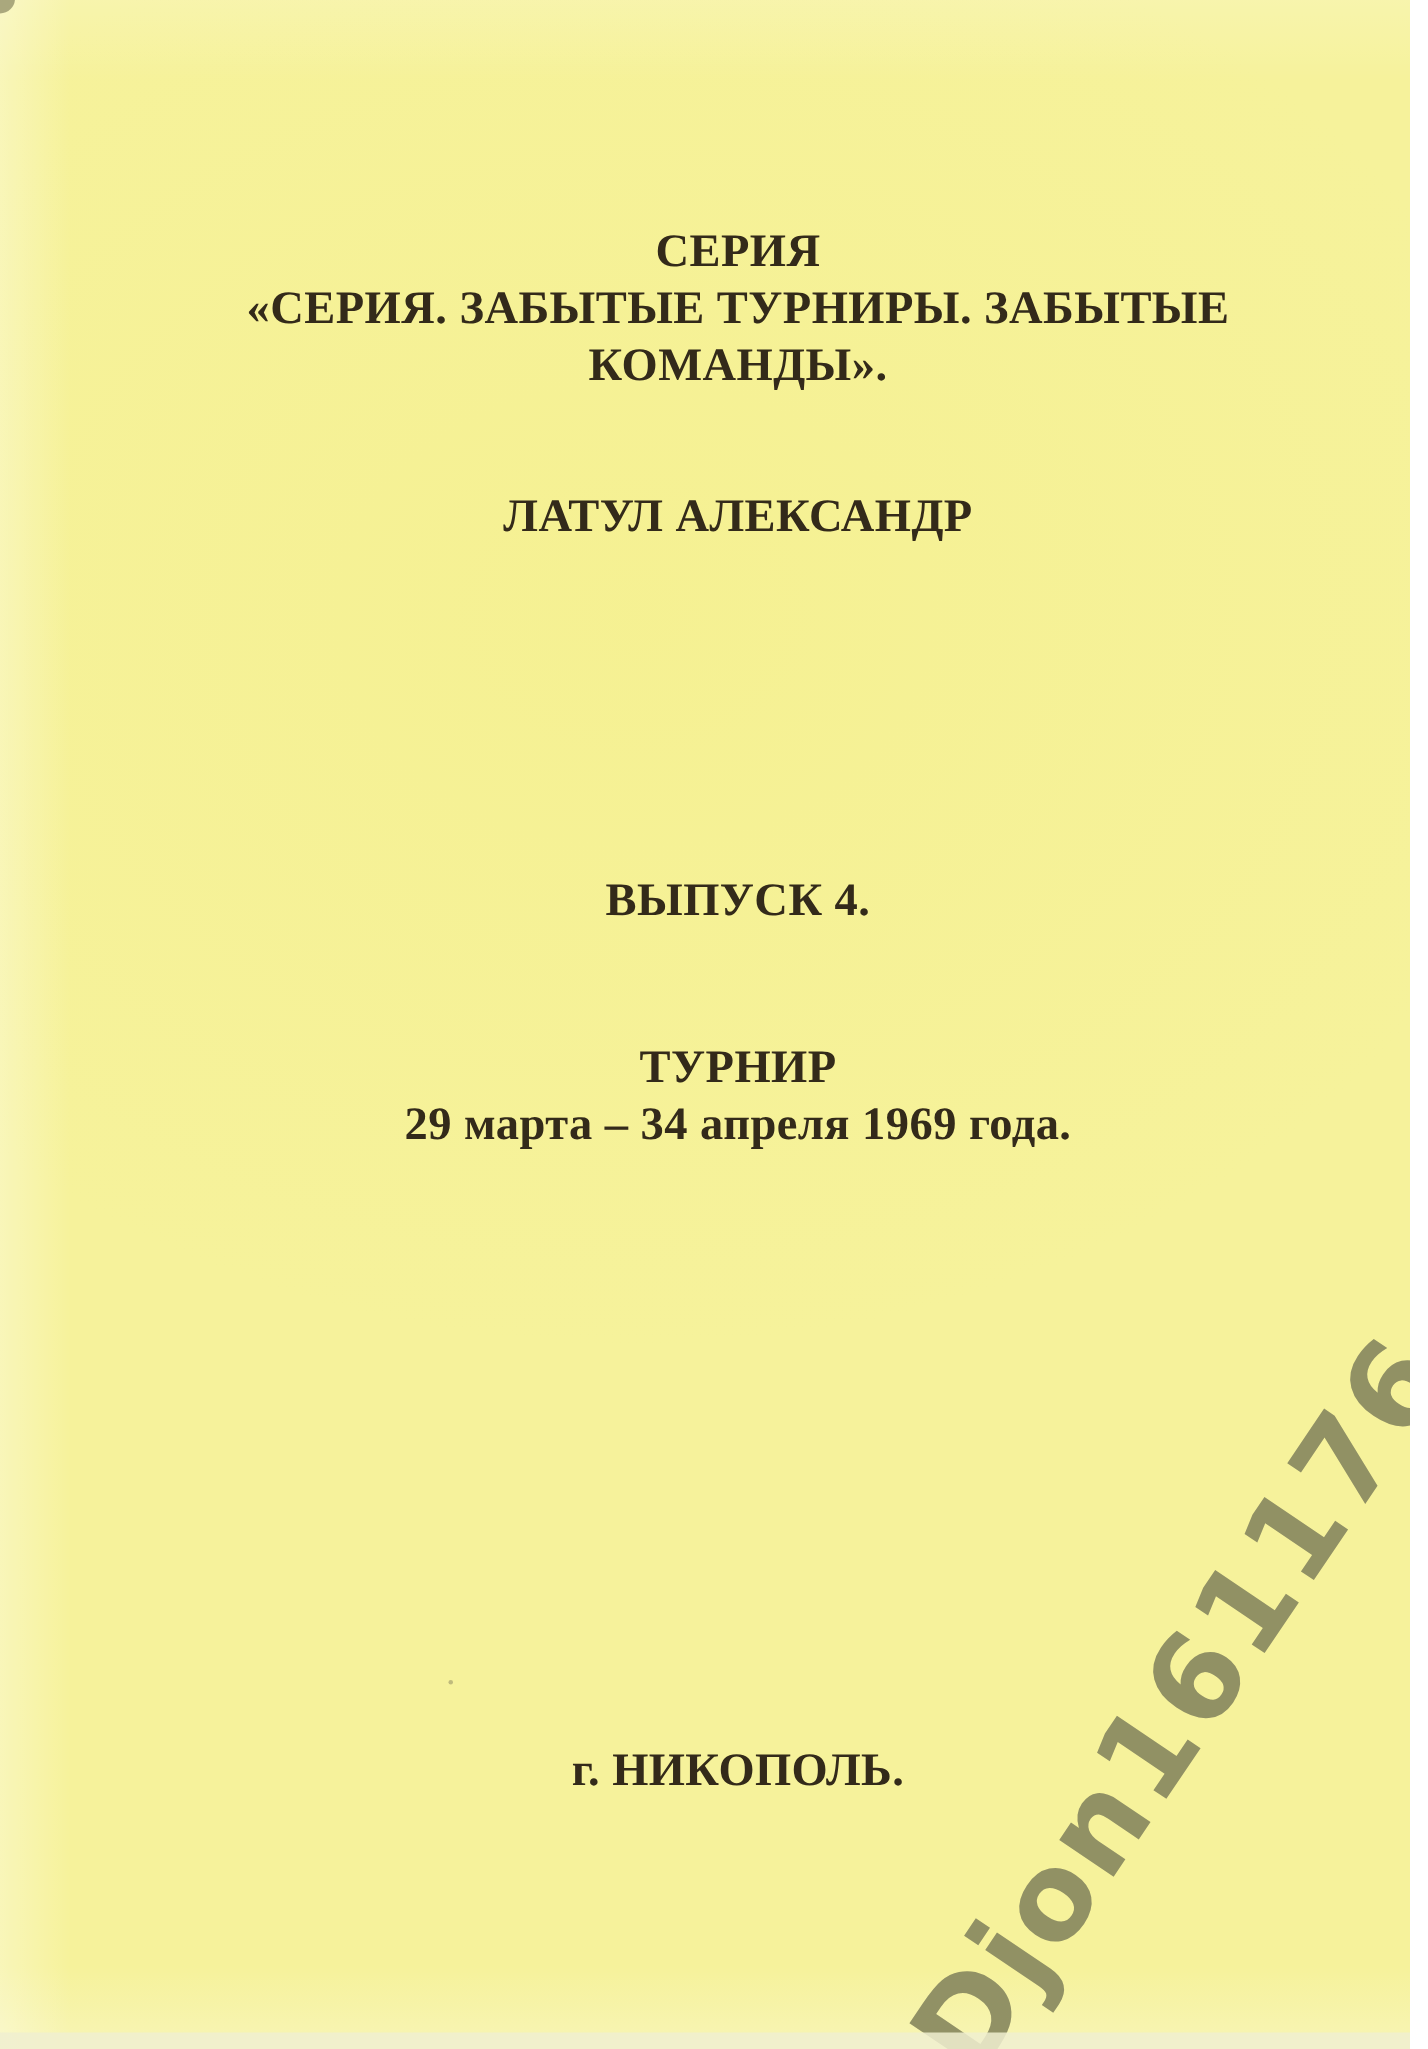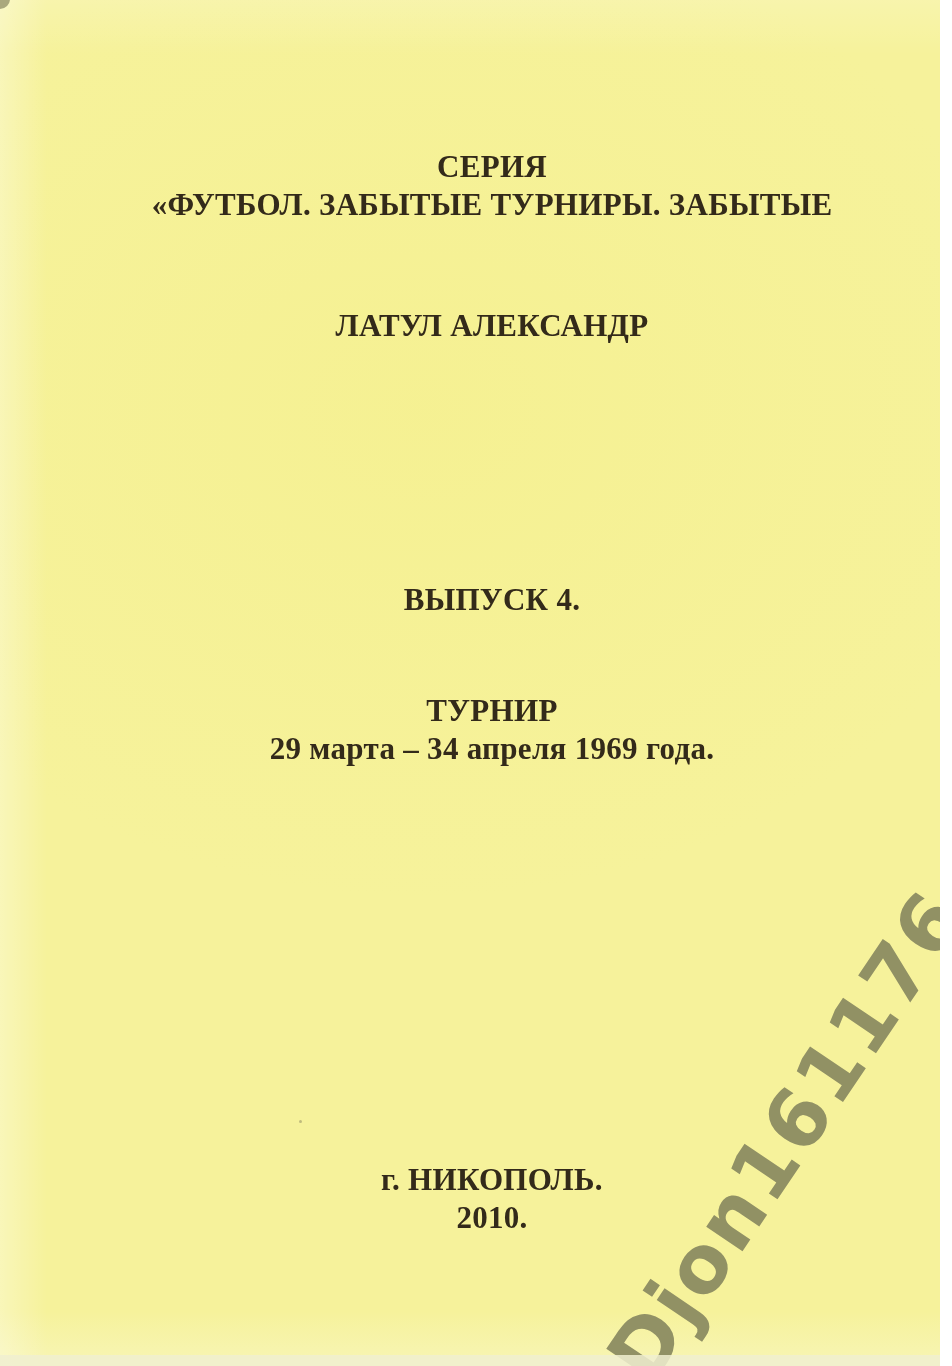--- a/index.html
+++ b/index.html
@@ -25,21 +25,21 @@
     left: 32px;
     width: 920px;
     text-align: center;
     font-weight: bold;
     font-size: 31px;
     line-height: 38px;
     letter-spacing: 0.3px;
     white-space: nowrap;
   }
   .series     { top: 148px; }
-  .authors    { top: 307px; }
+  .authors    { top: 325px; }
   .issue      { top: 581px; }
   .tournament { top: 692px; }
   .imprint    { top: 1161px; }
   .watermark {
     position: absolute;
     left: 787px;
     top: 1136px;
     transform: translate(-50%, -50%) rotate(-56deg);
     font-family: "DejaVu Sans", sans-serif;
     font-weight: bold;
@@ -78,39 +78,39 @@
     opacity: 0.85;
   }
 </style>
 </head>
 <body>
 
 <div class="page">
 
   <div class="block series">
     <div>СЕРИЯ</div>
-    <div>«ФУТБОЛ. ЗАБЫТЫЕ ТУРНИРЫ. ЗАБЫТЫЕ</div>
+    <div>«СЕРИЯ. ЗАБЫТЫЕ ТУРНИРЫ. ЗАБЫТЫЕ</div>
+    <div>КОМАНДЫ».</div>
   </div>
 
   <div class="block authors">
     <div>ЛАТУЛ АЛЕКСАНДР</div>
   </div>
 
   <div class="block issue">
     <div>ВЫПУСК 4.</div>
   </div>
 
   <div class="block tournament">
     <div>ТУРНИР</div>
     <div>29 марта – 34 апреля 1969 года.</div>
   </div>
 
   <div class="block imprint">
     <div>г. НИКОПОЛЬ.</div>
-    <div>2010.</div>
   </div>
 
   <div class="watermark">Djon161176</div>
 
   <div class="corner-speck"></div>
   <div class="dust-speck"></div>
   <div class="bottom-edge"></div>
 
 </div>
 

